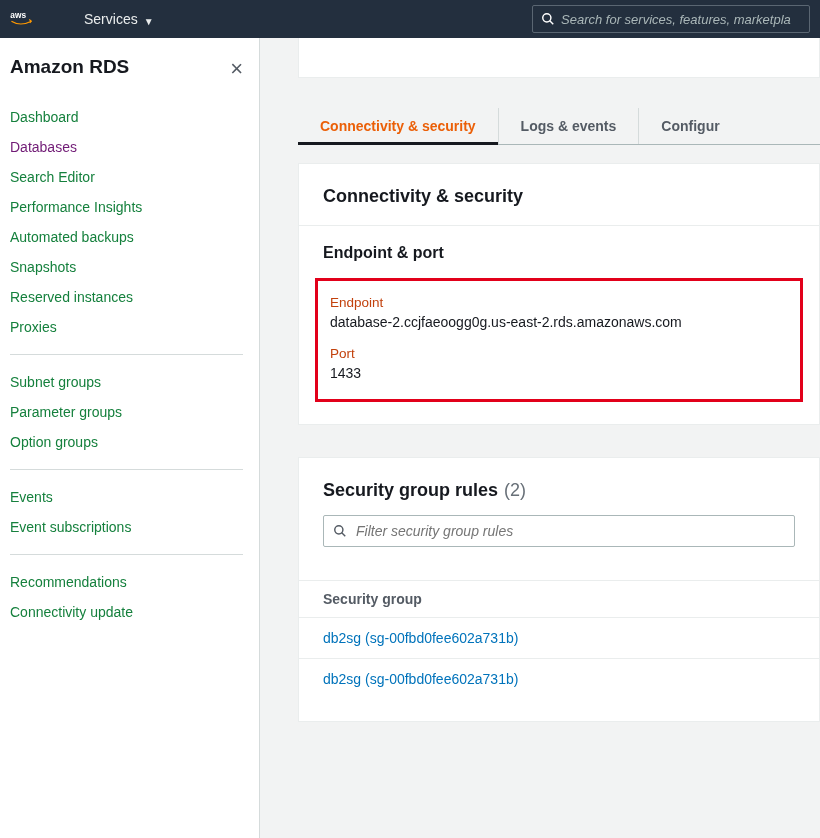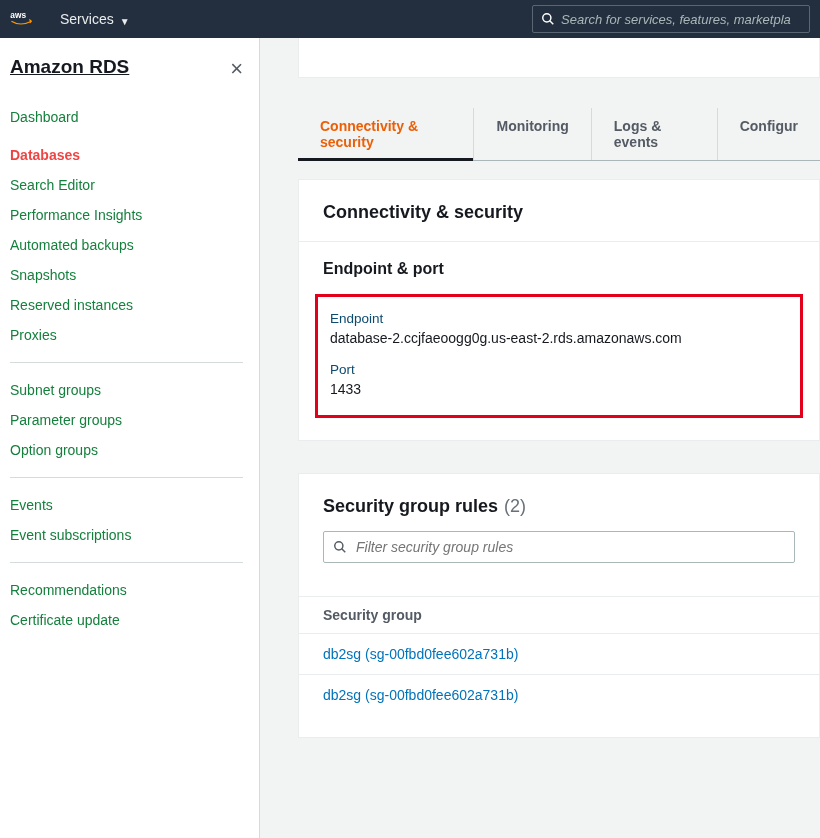--- a/index.html
+++ b/index.html
@@ -17,21 +17,21 @@
       height: 38px;
       background: #232f3e;
       display: flex;
       align-items: center;
       padding: 0 10px;
       color: #fff;
     }
     .aws-logo { display: inline-flex; align-items: center; }
     .aws-logo svg { width: 34px; height: 20px; }
     .services-menu {
-      margin-left: 16px;
+      margin-left: 40px;
       font-size: 14px;
       display: flex;
       align-items: flex-end;
       cursor: pointer;
       color: #eaeded;
     }
     .services-menu .caret { margin-left: 6px; font-size: 10px; }
     .search-wrap {
       margin-left: auto;
       background: #232f3e;
@@ -64,40 +64,39 @@
       width: 260px;
       border-right: 1px solid #d5dbdb;
       padding: 18px 16px 0 10px;
       position: relative;
     }
     .sidebar h1 {
       font-size: 19px;
       font-weight: 700;
       margin-bottom: 24px;
       padding-left: 0;
-      text-decoration: underline;
     }
     .close-x {
       position: absolute;
       right: 16px;
       top: 20px;
       cursor: pointer;
       font-size: 22px;
       color: #545b64;
       line-height: 1;
     }
     .nav-group { margin-top: 6px; }
     .nav-item {
       display: block;
       padding: 7px 0;
       font-size: 14px;
       color: #15803d;
       cursor: pointer;
     }
-    .nav-item.active { color: #ef4444; font-weight: 700; margin-top: 8px; }
+    .nav-item.active { color: #701a75; font-weight: 400; }
     .nav-divider { border-top: 1px solid #d5dbdb; margin: 12px 0; }
 
     
     .main {
       flex: 1;
       background: #f2f3f3;
       padding: 0;
       overflow: hidden;
     }
     .scroll-area {
@@ -155,21 +154,21 @@
       border-top: 1px solid #eaeded;
       padding: 18px 24px 10px;
     }
     .highlight-box {
       margin: 6px 16px 0;
       border: 3px solid #e2001a;
       padding: 14px 12px 18px;
     }
     .kv-label {
       font-size: 13.5px;
-      color: #0c4a6e;
+      color: #c2410c;
       margin-bottom: 4px;
     }
     .kv-value {
       font-size: 14px;
       margin-bottom: 16px;
     }
     .kv-value:last-child { margin-bottom: 0; }
 
     .sg-title-row {
       display: flex;
@@ -265,31 +264,30 @@
       <span class="nav-item">Option groups</span>
     </div>
     <div class="nav-divider"></div>
     <div class="nav-group">
       <span class="nav-item">Events</span>
       <span class="nav-item">Event subscriptions</span>
     </div>
     <div class="nav-divider"></div>
     <div class="nav-group">
       <span class="nav-item">Recommendations</span>
-      <span class="nav-item">Certificate update</span>
+      <span class="nav-item">Connectivity update</span>
     </div>
   </aside>
 
   <main class="main">
     <div class="scroll-area">
       <div class="top-card-stub"></div>
 
       <div class="tabs-bar">
         <div class="tab active">Connectivity &amp; security</div>
-        <div class="tab">Monitoring</div>
         <div class="tab">Logs &amp; events</div>
         <div class="tab">Configur</div>
       </div>
 
       <div class="panel">
         <h2 class="panel-title">Connectivity &amp; security</h2>
         <h3 class="sub-title">Endpoint &amp; port</h3>
         <div class="highlight-box">
           <div class="kv-label">Endpoint</div>
           <div class="kv-value">database-2.ccjfaeoogg0g.us-east-2.rds.amazonaws.com</div>

